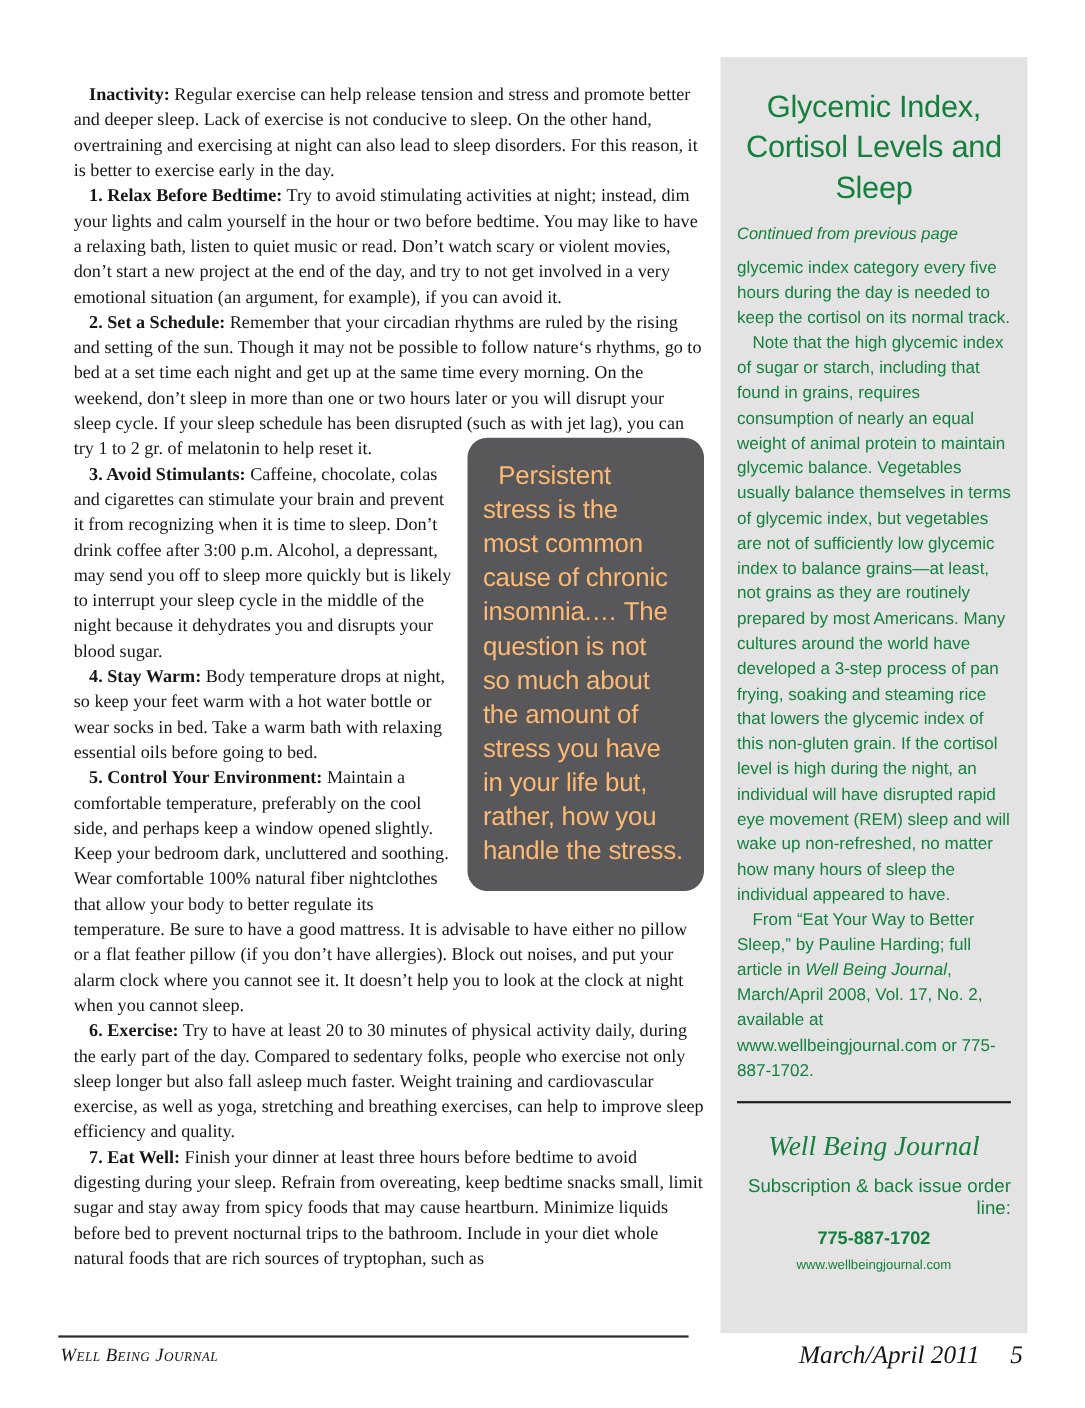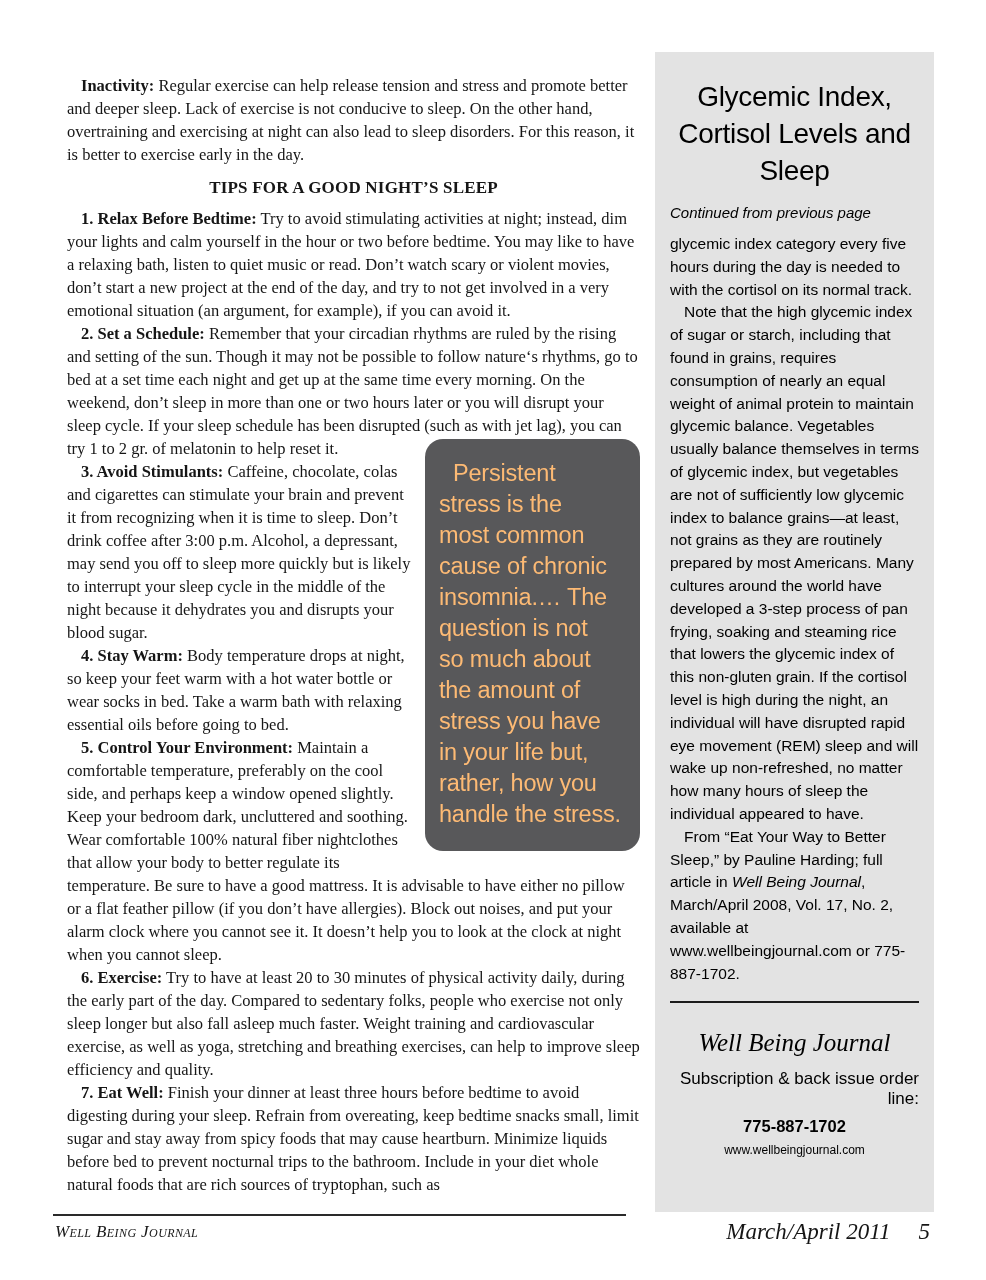--- a/index.html
+++ b/index.html
@@ -27,21 +27,21 @@
   }
   .pq-text{
     display:block;font-family:"Liberation Sans",sans-serif;
     font-size:23.5px;line-height:31px;color:#ffffff;
     white-space:pre-line;letter-spacing:-.2px;
   }
   
   .sidebar{
     position:absolute;left:655px;top:52px;width:279px;height:1160px;
     background:#e3e3e3;box-sizing:border-box;padding:20px 15px 0 15px;
-    font-family:"Liberation Sans",sans-serif;color:#000000;
+    font-family:"Liberation Sans",sans-serif;color:#15803d;
   }
   .sb-title{
     margin:6px 0 14px 0;font-size:28px;line-height:37px;
     font-weight:normal;text-align:center;letter-spacing:-.3px;
   }
   .sb-continued{
     margin:0 0 11px 0;font-style:italic;font-size:15px;line-height:19px;
   }
   .sb-para{margin:0;font-size:15.5px;line-height:22.8px;}
   .sb-para.indent{text-indent:14px;}
@@ -64,21 +64,20 @@
   }
   .footer-right .pgnum{margin-left:28px;}
 </style>
 </head>
 <body>
 
 <div class="main-col">
 
   <p class="body-para"><b class="runin">Inactivity:</b> <span>Regular exercise can help release tension and stress and promote better and deeper sleep. Lack of exercise is not conducive to sleep. On the other hand, overtraining and exercising at night can also lead to sleep disorders. For this reason, it is better to exercise early in the day.</span></p>
 
-  <h2 class="tips-heading">TIPS FOR A GOOD NIGHT’S SLEEP</h2>
 
   <p class="body-para"><b class="runin">1. Relax Before Bedtime:</b> <span>Try to avoid stimulating activities at night; instead, dim your lights and calm yourself in the hour or two before bedtime. You may like to have a relaxing bath, listen to quiet music or read. Don’t watch scary or violent movies, don’t start a new project at the end of the day, and try to not get involved in a very emotional situation (an argument, for example), if you can avoid it.</span></p>
 
   <p class="body-para"><b class="runin">2. Set a Schedule:</b> <span>Remember that your circadian rhythms are ruled by the rising and setting of the sun. Though it may not be possible to follow nature‘s rhythms, go to bed at a set time each night and get up at the same time every morning. On the weekend, don’t sleep in more than one or two hours later or you will disrupt your sleep cycle. If your sleep schedule has been disrupted (such as with jet lag), you can try 1 to 2 gr. of melatonin to help reset it.</span><span class="pullquote" style="background: rgb(88, 88, 90);">
         <span class="pq-text" style="color: #fdba74;">Persistent
 stress is the
 most common
 cause of chronic
 insomnia.… The
 question is not
@@ -98,21 +97,21 @@
 
   <p class="body-para"><b class="runin">6. Exercise:</b> <span>Try to have at least 20 to 30 minutes of physical activity daily, during the early part of the day. Compared to sedentary folks, people who exercise not only sleep longer but also fall asleep much faster. Weight training and cardiovascular exercise, as well as yoga, stretching and breathing exercises, can help to improve sleep efficiency and quality.</span></p>
 
   <p class="body-para"><b class="runin">7. Eat Well:</b> <span>Finish your dinner at least three hours before bedtime to avoid digesting during your sleep. Refrain from overeating, keep bedtime snacks small, limit sugar and stay away from spicy foods that may cause heartburn. Minimize liquids before bed to prevent nocturnal trips to the bathroom. Include in your diet whole natural foods that are rich sources of tryptophan, such as</span></p>
 
 </div>
 
 <aside class="sidebar" style="background: rgb(227, 227, 227);">
   <h1 class="sb-title">Glycemic Index, Cortisol Levels and Sleep</h1>
   <p class="sb-continued">Continued from previous page</p>
-  <p class="sb-para">glycemic index category every five hours during the day is needed to with the cortisol on its normal track.</p>
+  <p class="sb-para">glycemic index category every five hours during the day is needed to keep the cortisol on its normal track.</p>
   <p class="sb-para indent">Note that the high glycemic index of sugar or starch, including that found in grains, requires consumption of nearly an equal weight of animal protein to maintain glycemic balance. Vegetables usually balance themselves in terms of glycemic index, but vegetables are not of sufficiently low glycemic index to balance grains—at least, not grains as they are routinely prepared by most Americans. Many cultures around the world have developed a 3-step process of pan frying, soaking and steaming rice that lowers the glycemic index of this non-gluten grain. If the cortisol level is high during the night, an individual will have disrupted rapid eye movement (REM) sleep and will wake up non-refreshed, no matter how many hours of sleep the individual appeared to have.</p>
   <p class="sb-para indent"><span>From “Eat Your Way to Better Sleep,” by Pauline Harding; full article in </span><i>Well Being Journal</i><span>, March/April 2008, Vol. 17, No. 2, available at www.wellbeingjournal.com or 775-887-1702.</span></p>
   <div class="sb-rule"></div>
   <div class="sb-journal">Well Being Journal</div>
   <div class="sb-sub">Subscription &amp; back issue order line:</div>
   <div class="sb-phone">775-887-1702</div>
   <div class="sb-web">www.wellbeingjournal.com</div>
 </aside>
 
 <div class="footer-rule"></div>

